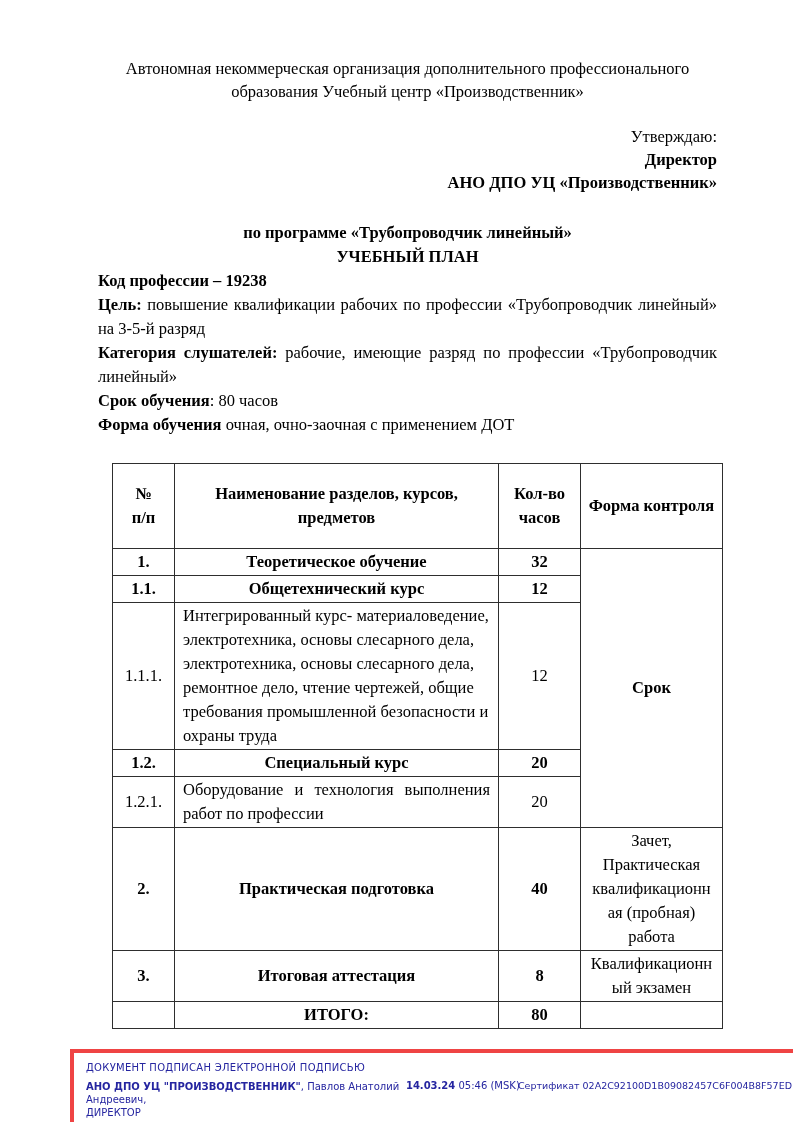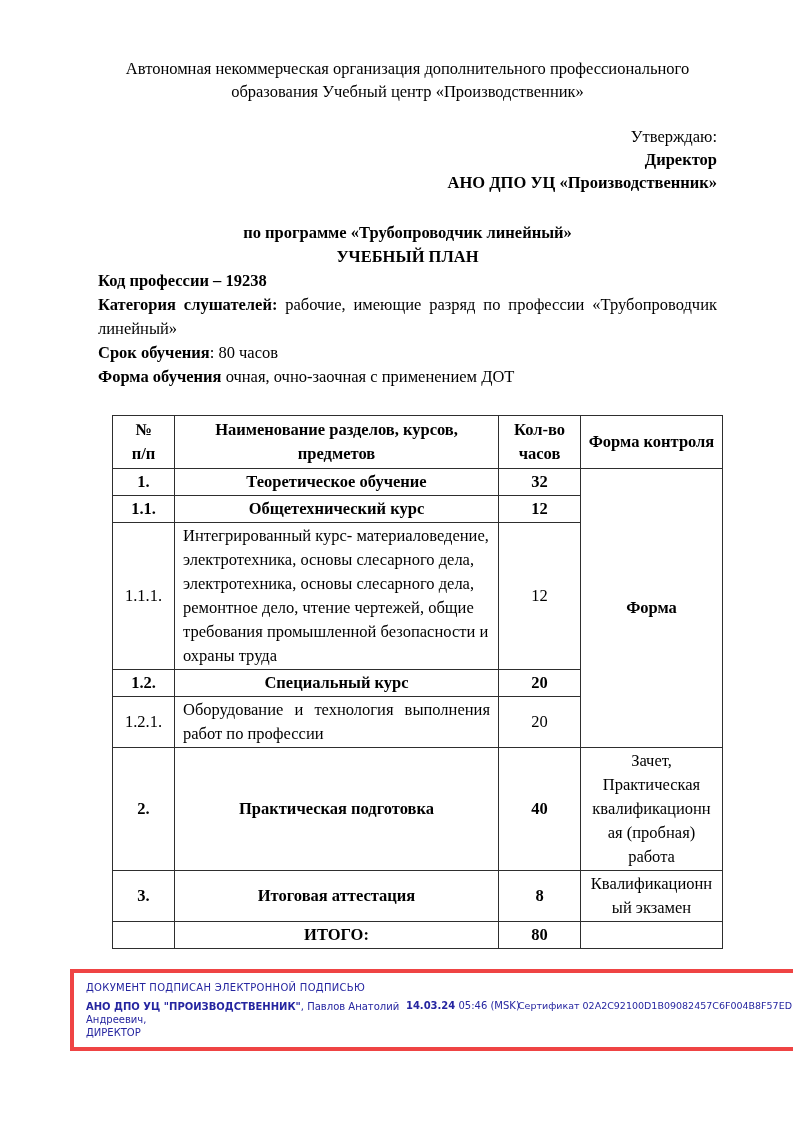--- a/index.html
+++ b/index.html
@@ -36,21 +36,21 @@
   .plan col.c3 { width: 82px; }
   .plan col.c4 { width: 142px; }
   .plan th, .plan td {
     border: 1px solid #2e2e2e;
     padding: 1px 8px;
     line-height: 24px;
     vertical-align: middle;
     overflow-wrap: break-word;
   }
   .plan th { font-weight: bold; text-align: center; padding: 2px 4px; }
-  .wrap-narrow { width: 34px; margin: 0 auto; }
+  .wrap-narrow { width: 34px; margin: 16px auto; }
   .c { text-align: center; }
   .j { text-align: justify; }
   .vtop { vertical-align: top; }
   .ctl { text-align: center; padding-left: 10px; padding-right: 10px; }
 
   .stamp {
     margin: 20px 0 0 -28px;
     width: 738px;
     border: 4px solid #ef4444;
     padding: 9px 12px 8px 12px;
@@ -79,20 +79,21 @@
       <div class="bold">АНО ДПО УЦ «Производственник»</div>
     </div>
 
     <div class="titles">
       <div>по программе «Трубопроводчик линейный»</div>
       <div>УЧЕБНЫЙ ПЛАН</div>
     </div>
 
     <div class="info">
       <p><span class="bold">Код профессии – 19238</span></p>
+      <p><span class="bold">Цель:</span><span> повышение квалификации рабочих по профессии «Трубопроводчик линейный» на 3-5-й разряд</span></p>
       <p><span class="bold">Категория слушателей:</span><span> рабочие, имеющие разряд по профессии «Трубопроводчик линейный»</span></p>
       <p><span class="bold">Срок обучения</span><span>: 80 часов</span></p>
       <p><span class="bold">Форма обучения</span><span> очная, очно-заочная с применением ДОТ</span></p>
     </div>
 
     <table class="plan">
       <colgroup>
           <col class="c1">
           <col class="c2">
           <col class="c3">
@@ -104,21 +105,21 @@
               <div class="wrap-narrow">№ п/п</div>
             </th>
         <th>Наименование разделов, курсов, предметов</th>
         <th>Кол-во часов</th>
         <th>Форма контроля</th>
       </tr>
       <tr>
         <td class="c bold">1.</td>
         <td class="c bold">Теоретическое обучение</td>
         <td class="c bold">32</td>
-        <td class="ctl bold" rowspan="5">Форма</td>
+        <td class="ctl bold" rowspan="5">Срок</td>
       </tr>
       <tr>
         <td class="c bold">1.1.</td>
         <td class="c bold">Общетехнический курс</td>
         <td class="c bold">12</td>
       </tr>
       <tr>
         <td class="c">1.1.1.</td>
         <td>Интегрированный курс- материаловедение, электротехника, основы слесарного дела, электротехника, основы слесарного дела, ремонтное дело, чтение чертежей, общие требования промышленной безопасности и охраны труда</td>
         <td class="c">12</td>

